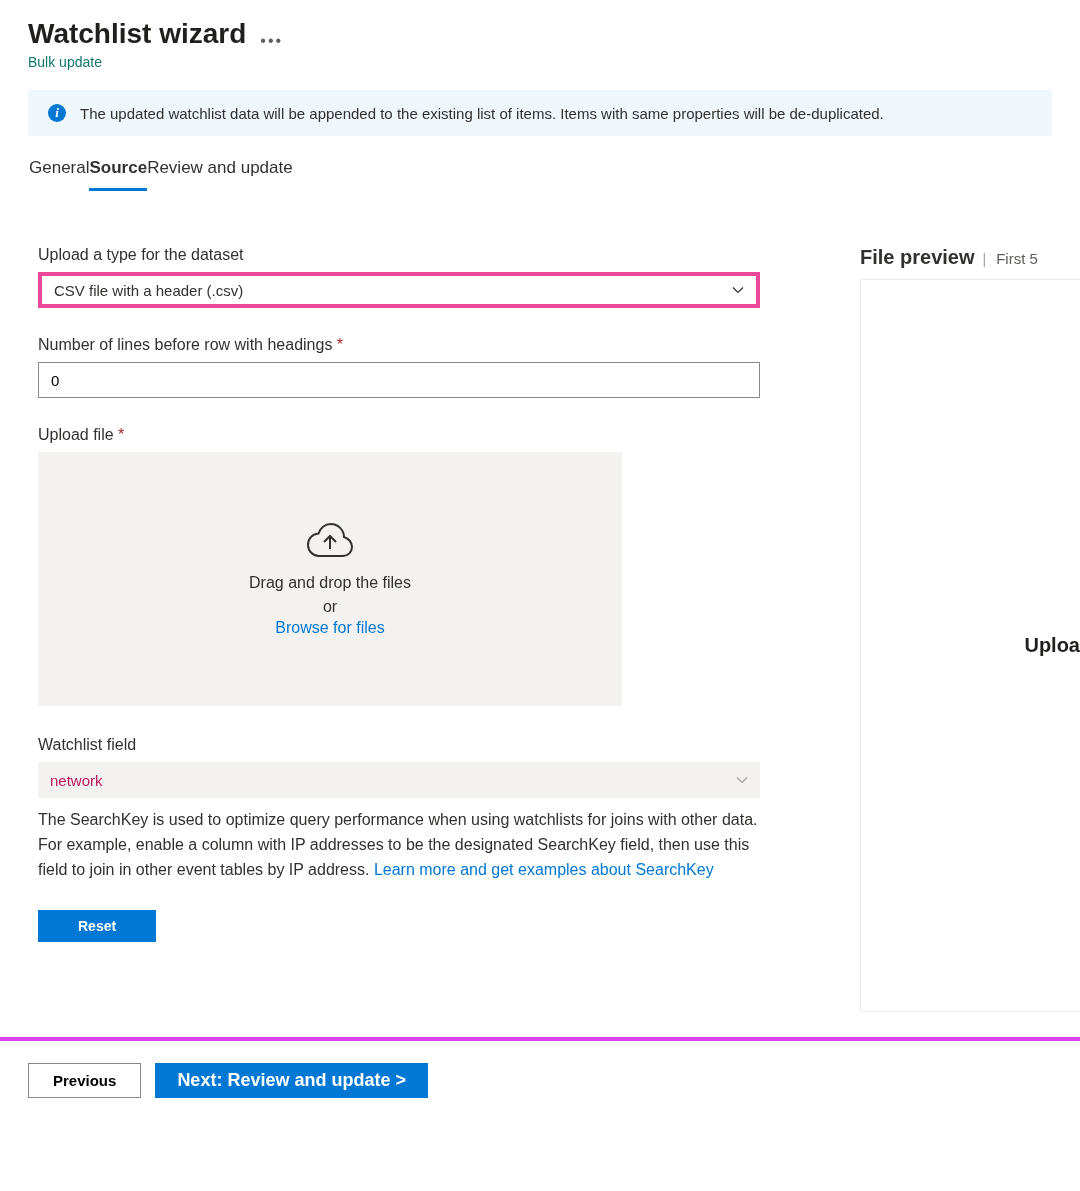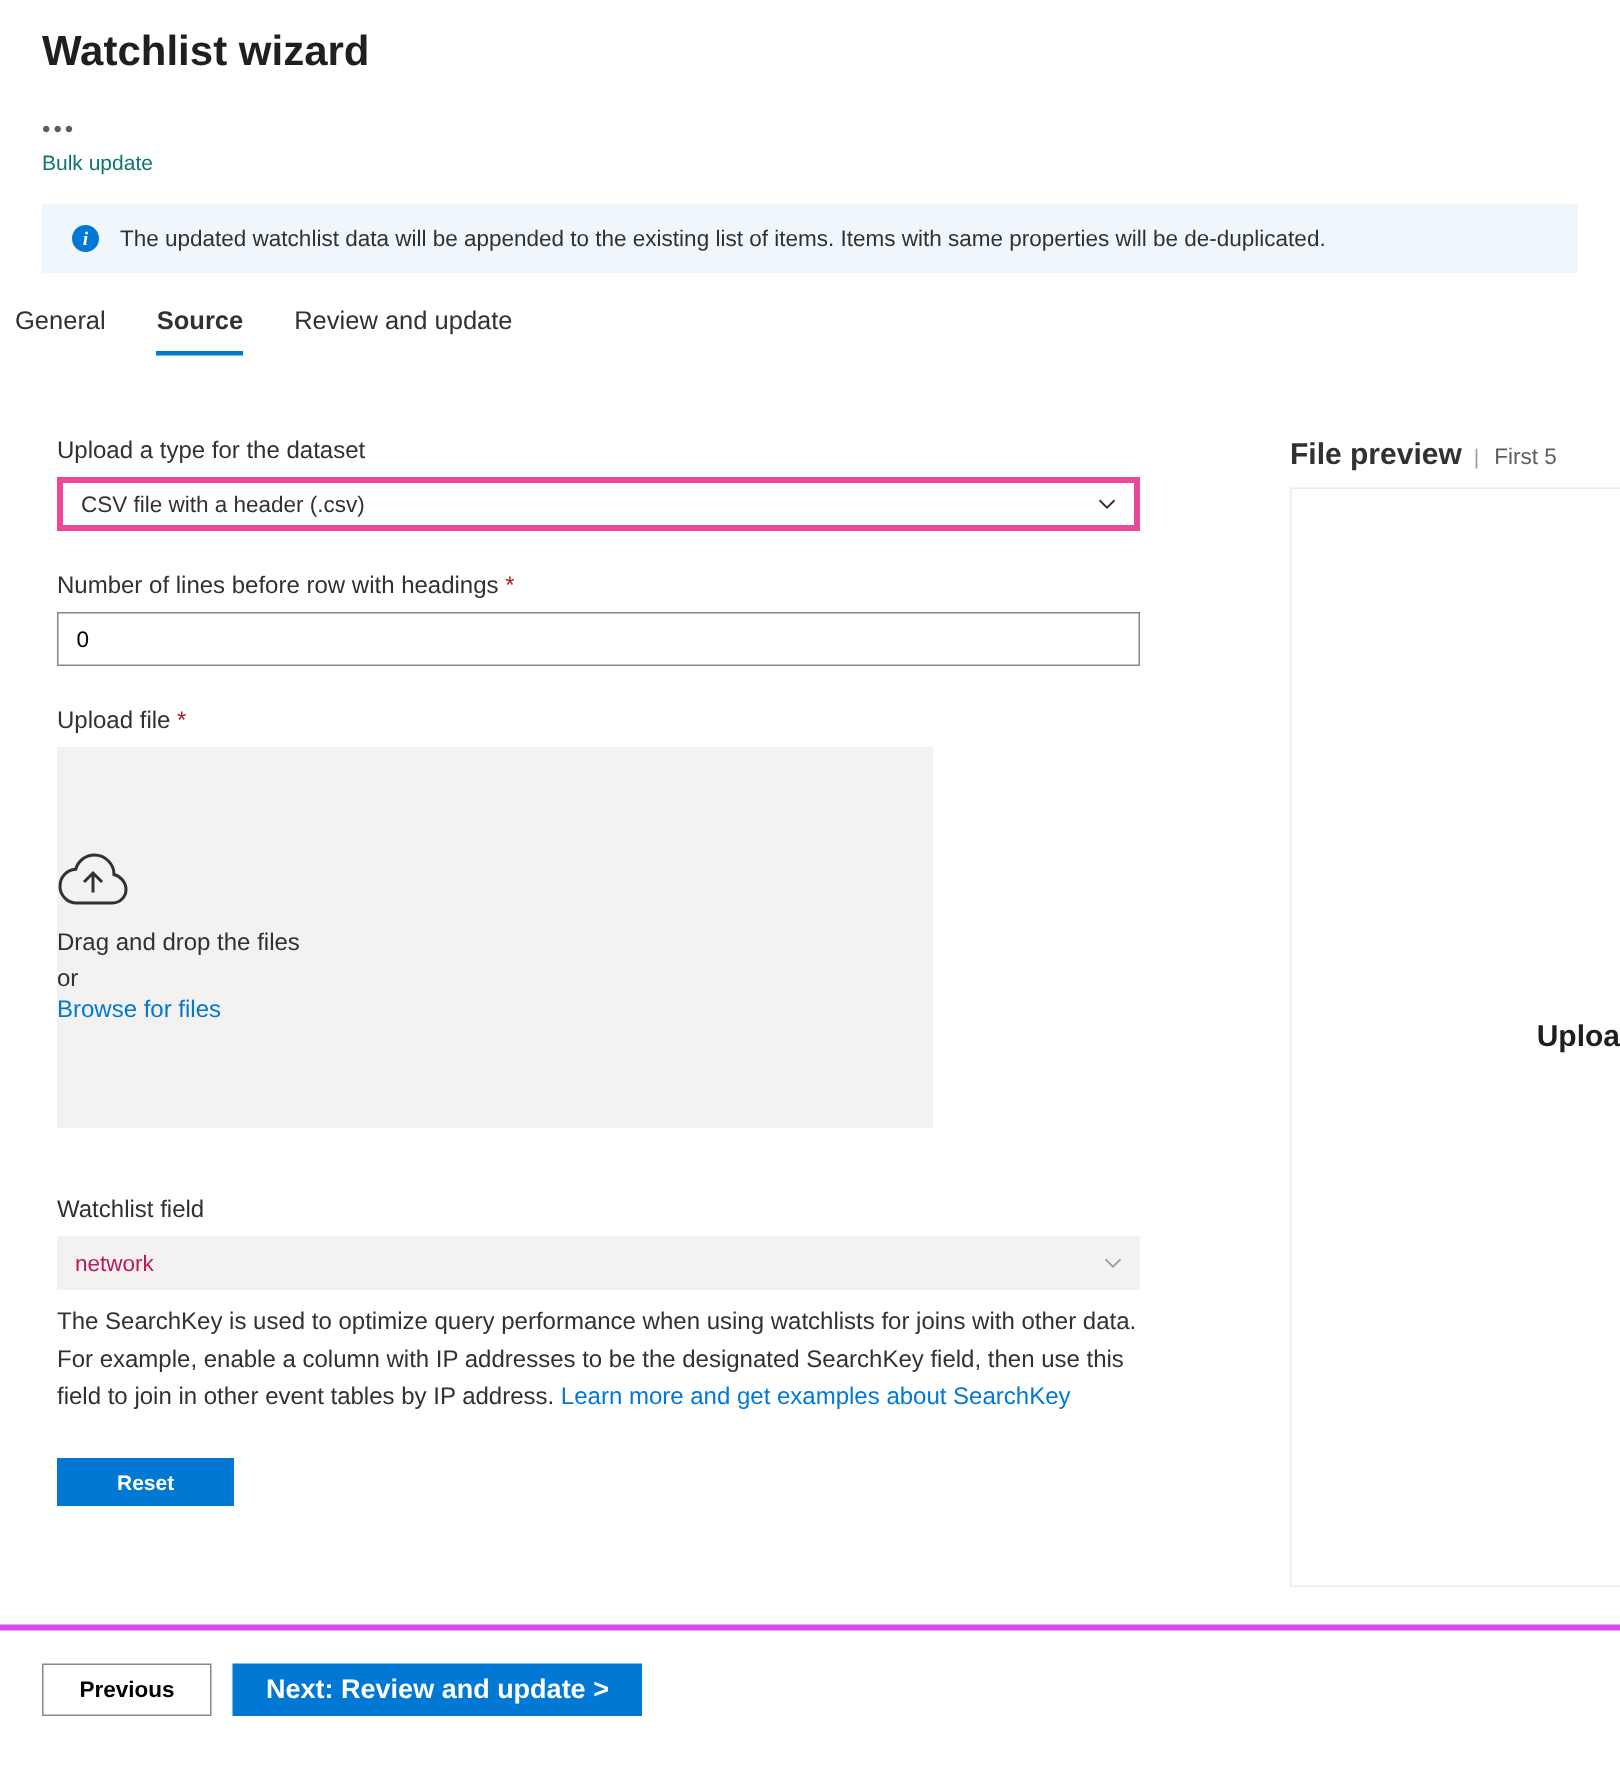--- a/index.html
+++ b/index.html
@@ -13,23 +13,22 @@
       color: #323130;
       background: #fff;
       width: 1080px;
       overflow-x: hidden;
     }
     .header {
       padding: 18px 28px 8px 28px;
     }
     .title-row {
       display: flex;
-      align-items: flex-start;
-      gap: 28px;
-      flex-direction: column;
+      align-items: flex-end;
+      gap: 14px;
     }
     .page-title {
       font-size: 28px;
       font-weight: 600;
       color: #201f1e;
     }
     .more-dots {
       font-size: 16px;
       color: #605e5c;
       letter-spacing: 2px;
@@ -62,23 +61,23 @@
       justify-content: center;
       font-style: italic;
       flex-shrink: 0;
     }
     .info-text {
       font-size: 15px;
       color: #323130;
     }
     .tabs {
       display: flex;
-      gap: 34px;
       padding: 16px 28px 0 10px;
       border-bottom: none;
+      margin-left: 19px;
     }
     .tab {
       font-size: 17px;
       padding: 6px 0 10px 0;
       color: #323130;
       cursor: pointer;
     }
     .tab.active {
       font-weight: 600;
       border-bottom: 3px solid #0078d4;
@@ -134,23 +133,23 @@
       padding: 0 12px;
       font-size: 15px;
       margin-bottom: 28px;
     }
     .dropzone {
       width: 584px;
       height: 254px;
       background: #f3f2f1;
       display: flex;
       flex-direction: column;
-      align-items: flex-start;
+      align-items: center;
       justify-content: center;
-      margin-bottom: 46px;
+      margin-bottom: 30px;
       cursor: pointer;
     }
     .upload-cloud {
       width: 48px;
       height: 38px;
       margin-bottom: 12px;
     }
     .dz-line {
       font-size: 16px;
       color: #323130;

